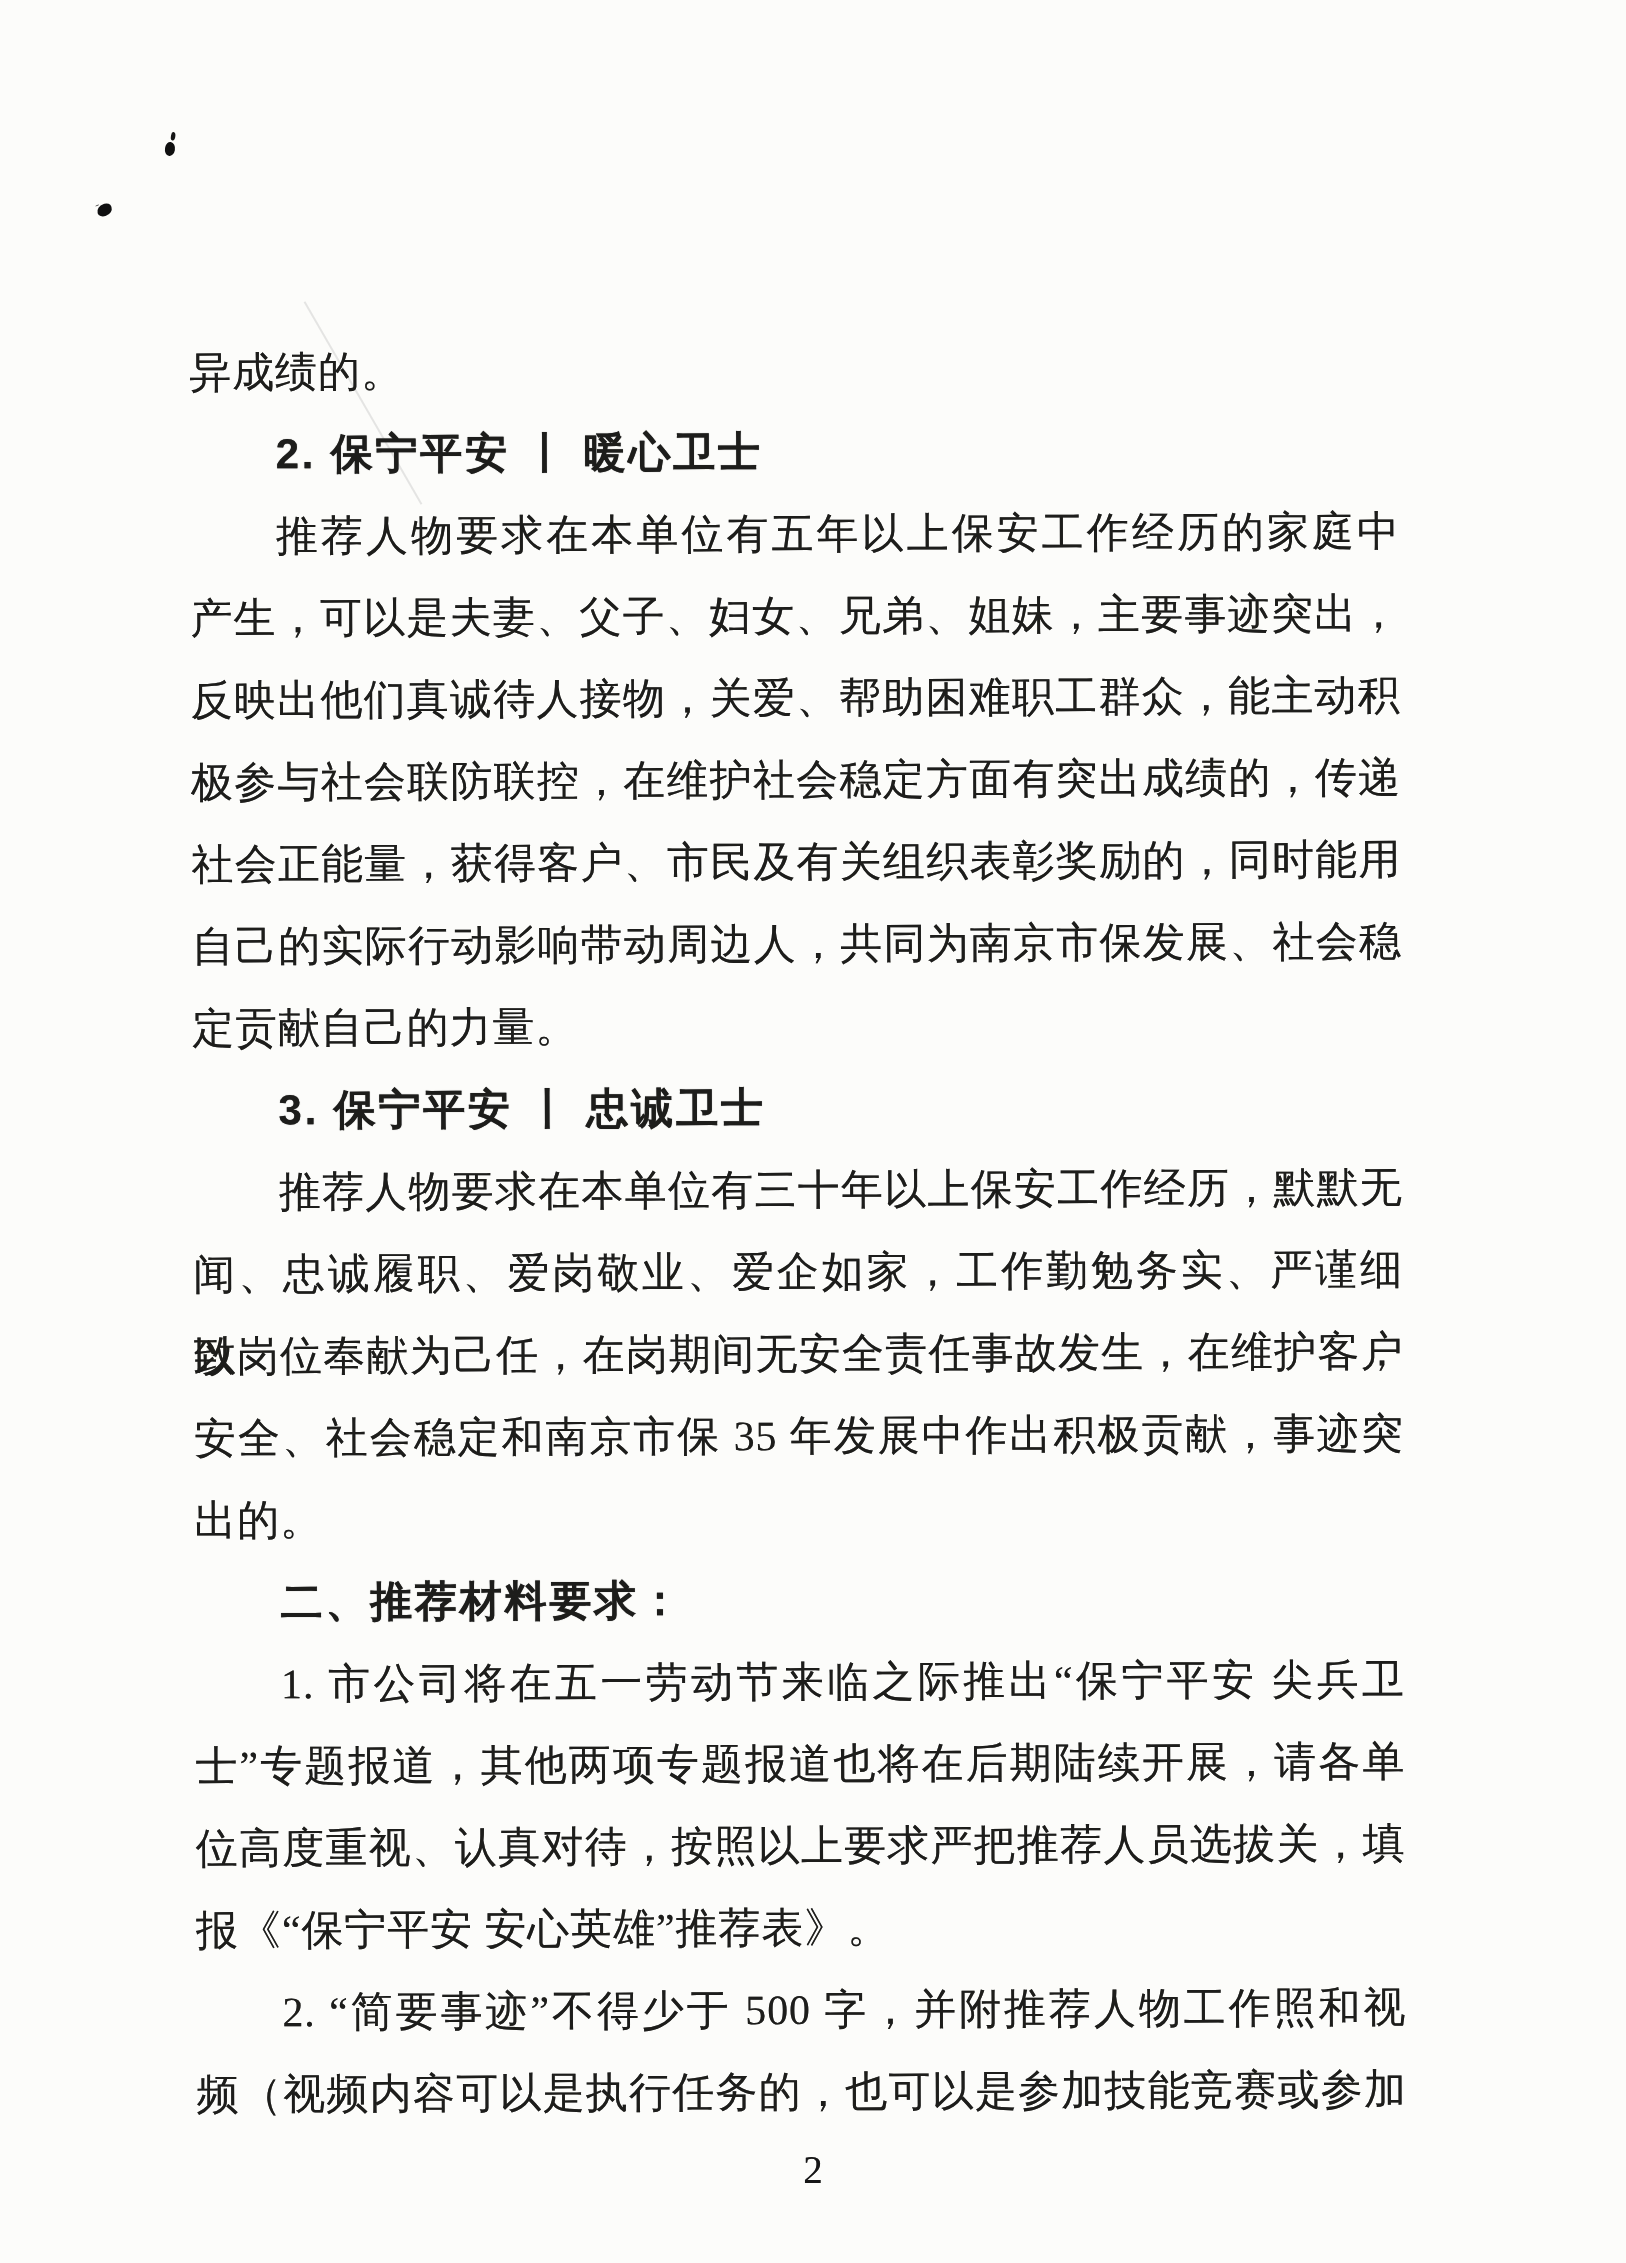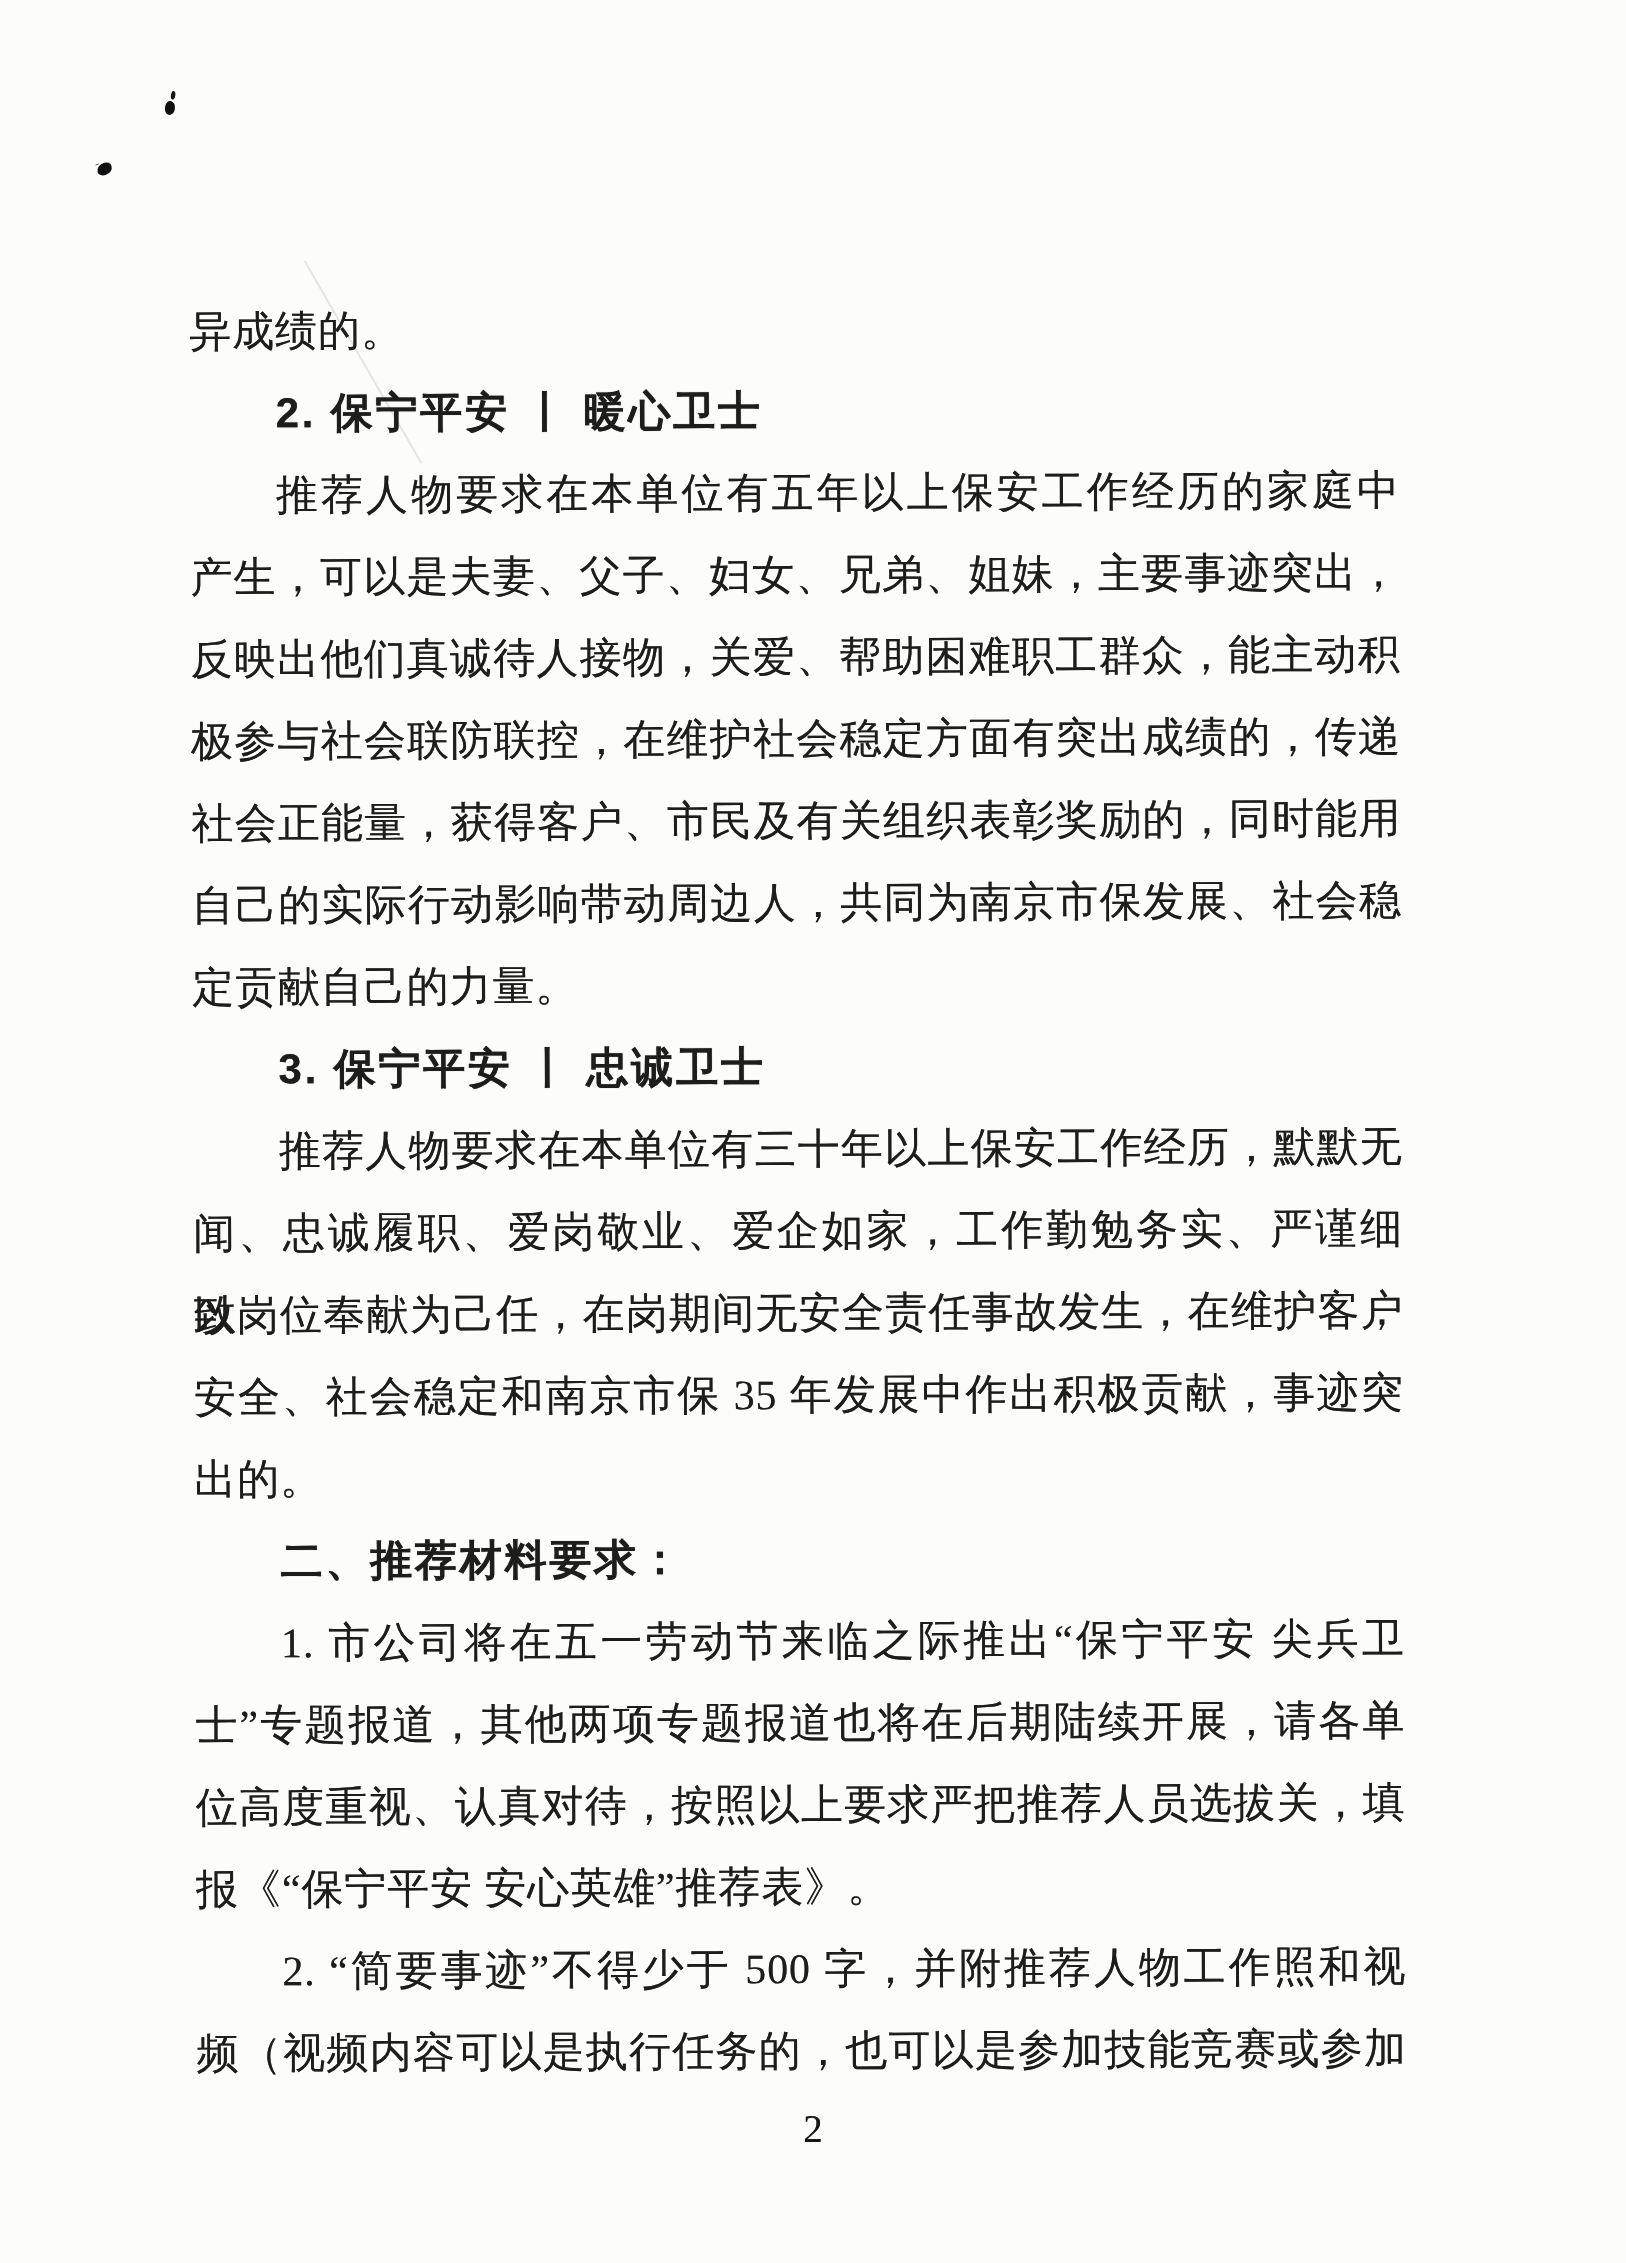--- a/index.html
+++ b/index.html
@@ -11,20 +11,21 @@
     height: 2264px;
     position: relative;
     background: #fcfcfa;
     overflow: hidden;
     font-family: "Liberation Serif", "DejaVu Serif", serif;
   }
   .page {
     position: absolute;
     inset: 0;
     color: #1d1d1b;
+    margin-top: 41px;
   }
   
   .text-block {
     position: absolute;
     left: 193px;
     top: 288px;
     width: 1210px;
     transform: rotate(-0.25deg);
     transform-origin: 50% 50%;
   }

